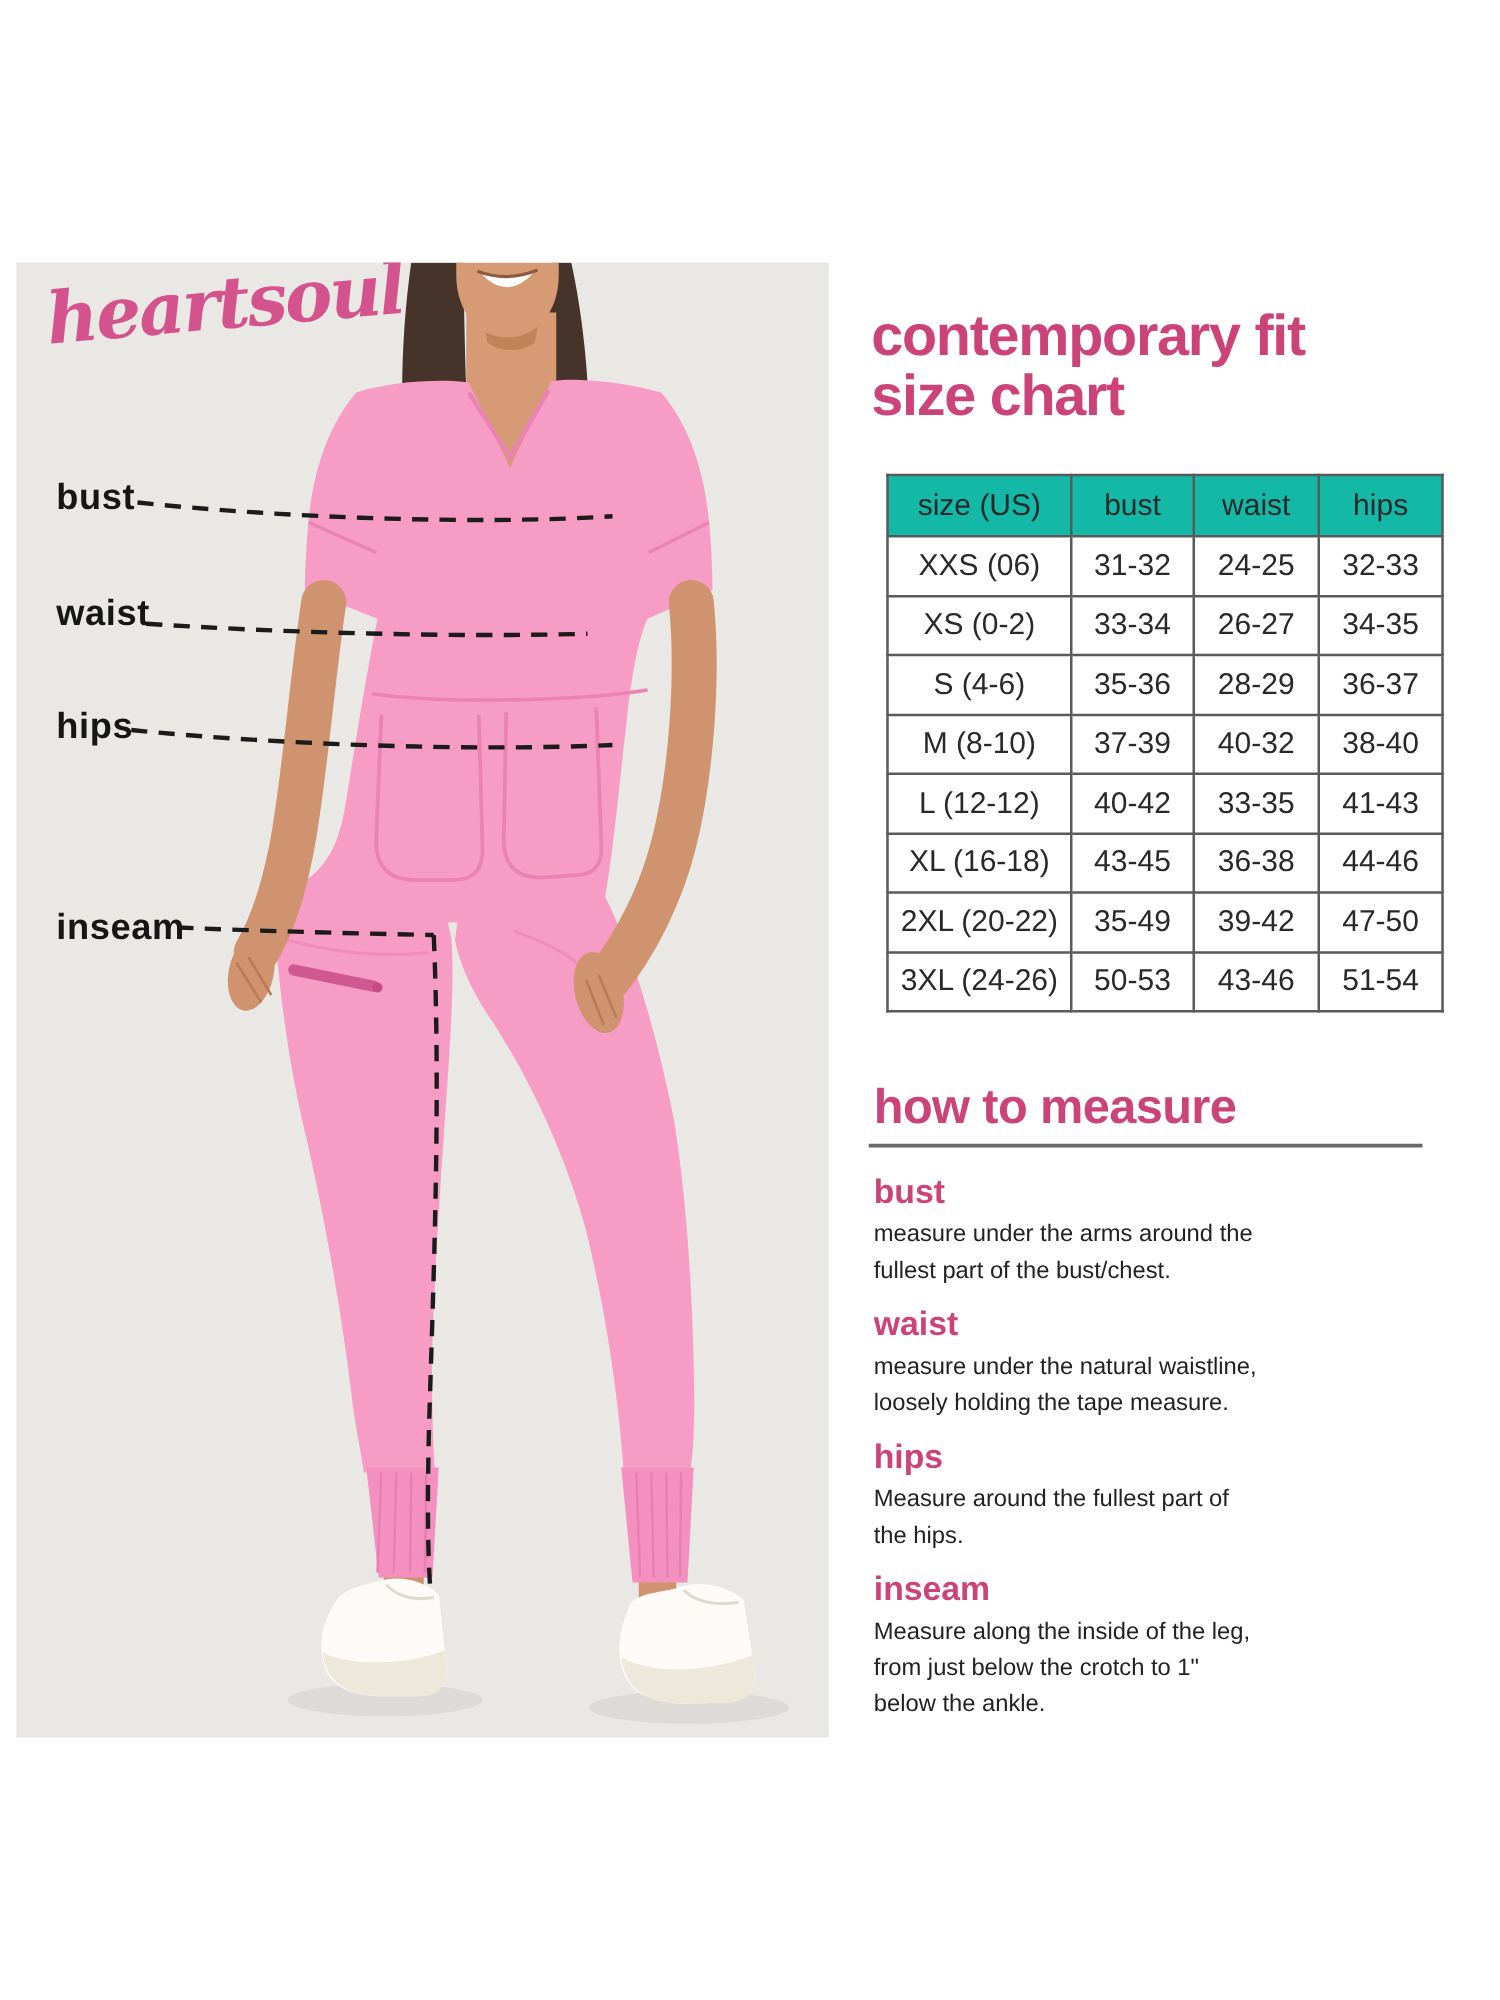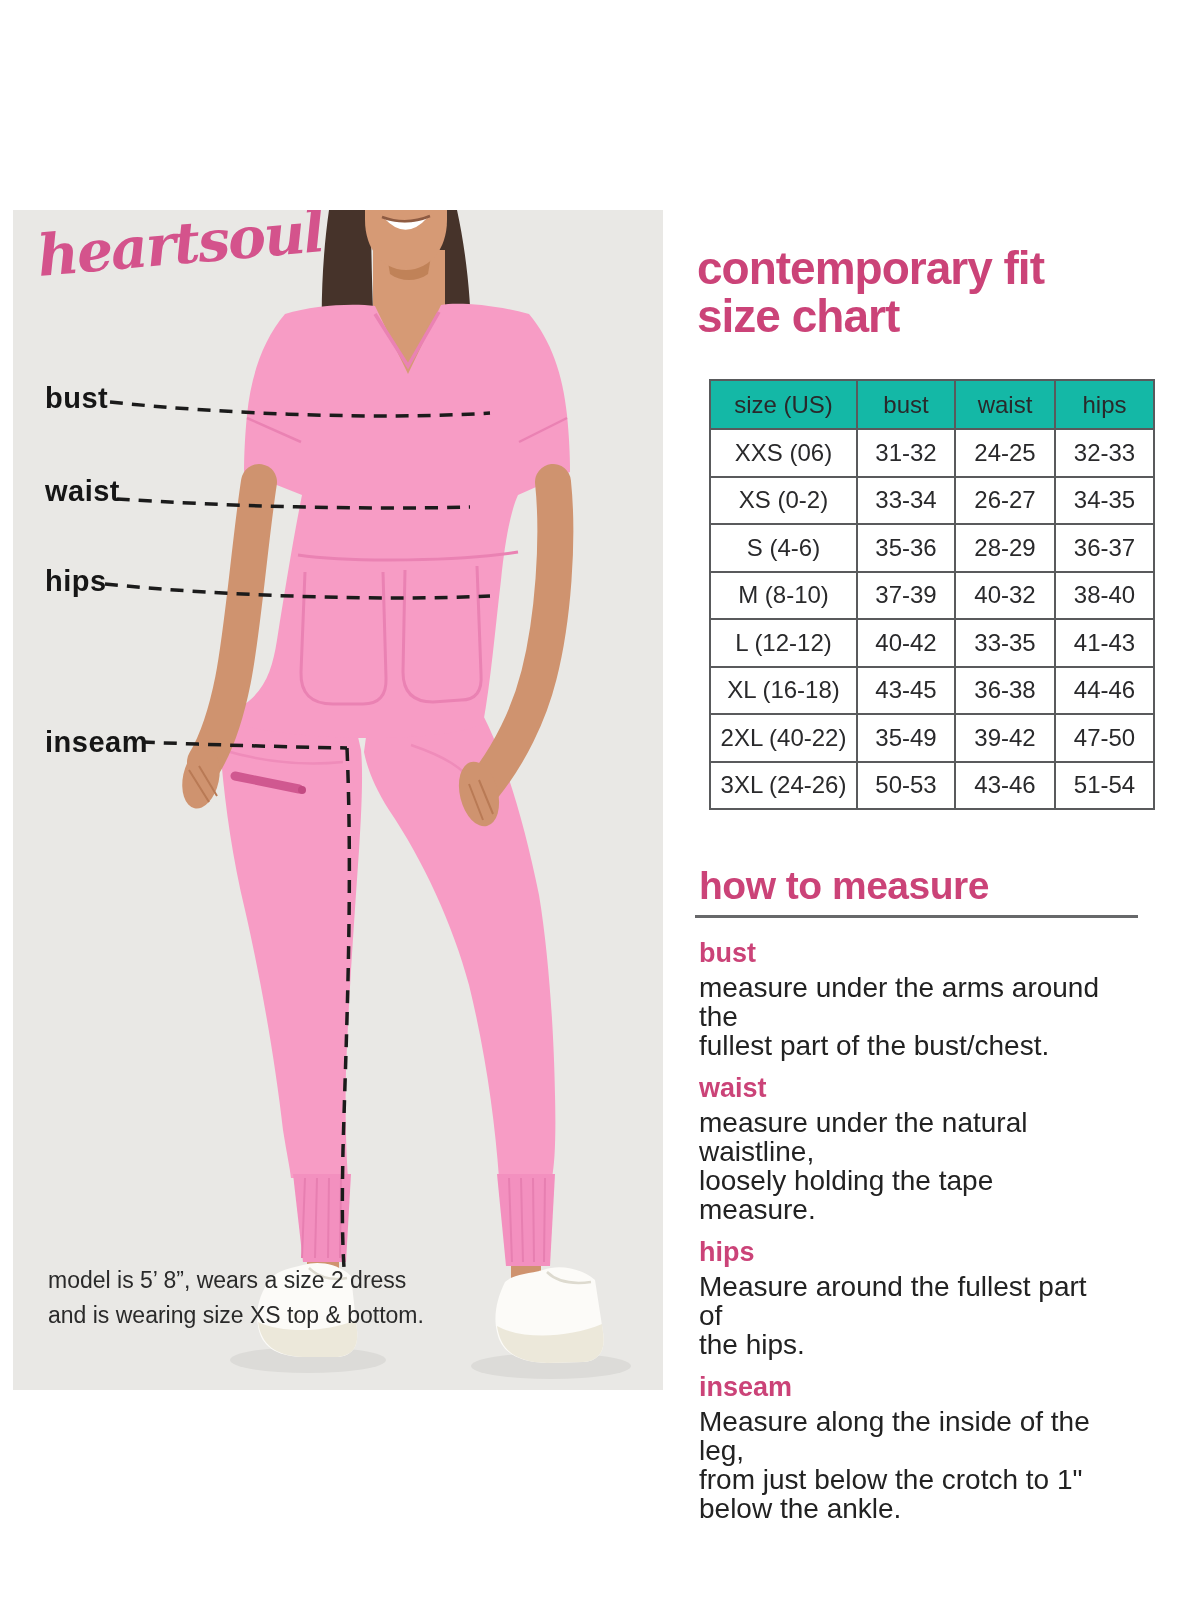--- a/index.html
+++ b/index.html
@@ -35,21 +35,21 @@
   .size-table col.c1{width:98px;}
   .size-table col.c2{width:100px;}
   .size-table col.c3{width:99px;}
 
   .htm-title{position:absolute;left:699px;top:864px;font-size:39px;font-weight:700;
              color:#cb4378;letter-spacing:-0.5px;}
   .htm-rule{position:absolute;left:695px;top:915px;width:443px;height:3px;background:#67686a;}
   .htm-sections{position:absolute;left:699px;top:938px;width:400px;}
   .htm-section{margin-bottom:13px;}
   .htm-label{font-size:27px;font-weight:700;color:#cb4378;margin-bottom:4px;}
-  .htm-text{font-size:28px;color:#222222;line-height:29px;white-space:pre-line;}
+  .htm-text{font-size:19px;color:#222222;line-height:29px;white-space:pre-line;}
 </style>
 </head>
 <body>
 
 <div class="page">
 
   <div class="photo-panel">
 
     <svg class="model-svg" width="650" height="1180" viewBox="0 0 650 1180" xmlns="http://www.w3.org/2000/svg">
 
@@ -143,24 +143,20 @@
       </g>
     </svg>
 
     <div class="brand-logo">heartsoul</div>
 
     <div class="m-label bust">bust</div>
     <div class="m-label waist">waist</div>
     <div class="m-label hips">hips</div>
     <div class="m-label inseam">inseam</div>
 
-    <div class="photo-caption">
-      <div>model is 5’ 8”, wears a size 2 dress</div>
-      <div>and is wearing size XS top &amp; bottom.</div>
-    </div>
   </div>
 
   <div class="chart-title">
     <div>contemporary fit</div>
     <div>size chart</div>
   </div>
 
   <table class="size-table">
     <colgroup>
         <col class="c0">
@@ -207,21 +203,21 @@
         <td>33-35</td>
         <td>41-43</td>
       </tr>
       <tr>
         <td>XL (16-18)</td>
         <td>43-45</td>
         <td>36-38</td>
         <td>44-46</td>
       </tr>
       <tr>
-        <td>2XL (40-22)</td>
+        <td>2XL (20-22)</td>
         <td>35-49</td>
         <td>39-42</td>
         <td>47-50</td>
       </tr>
       <tr>
         <td>3XL (24-26)</td>
         <td>50-53</td>
         <td>43-46</td>
         <td>51-54</td>
       </tr>

